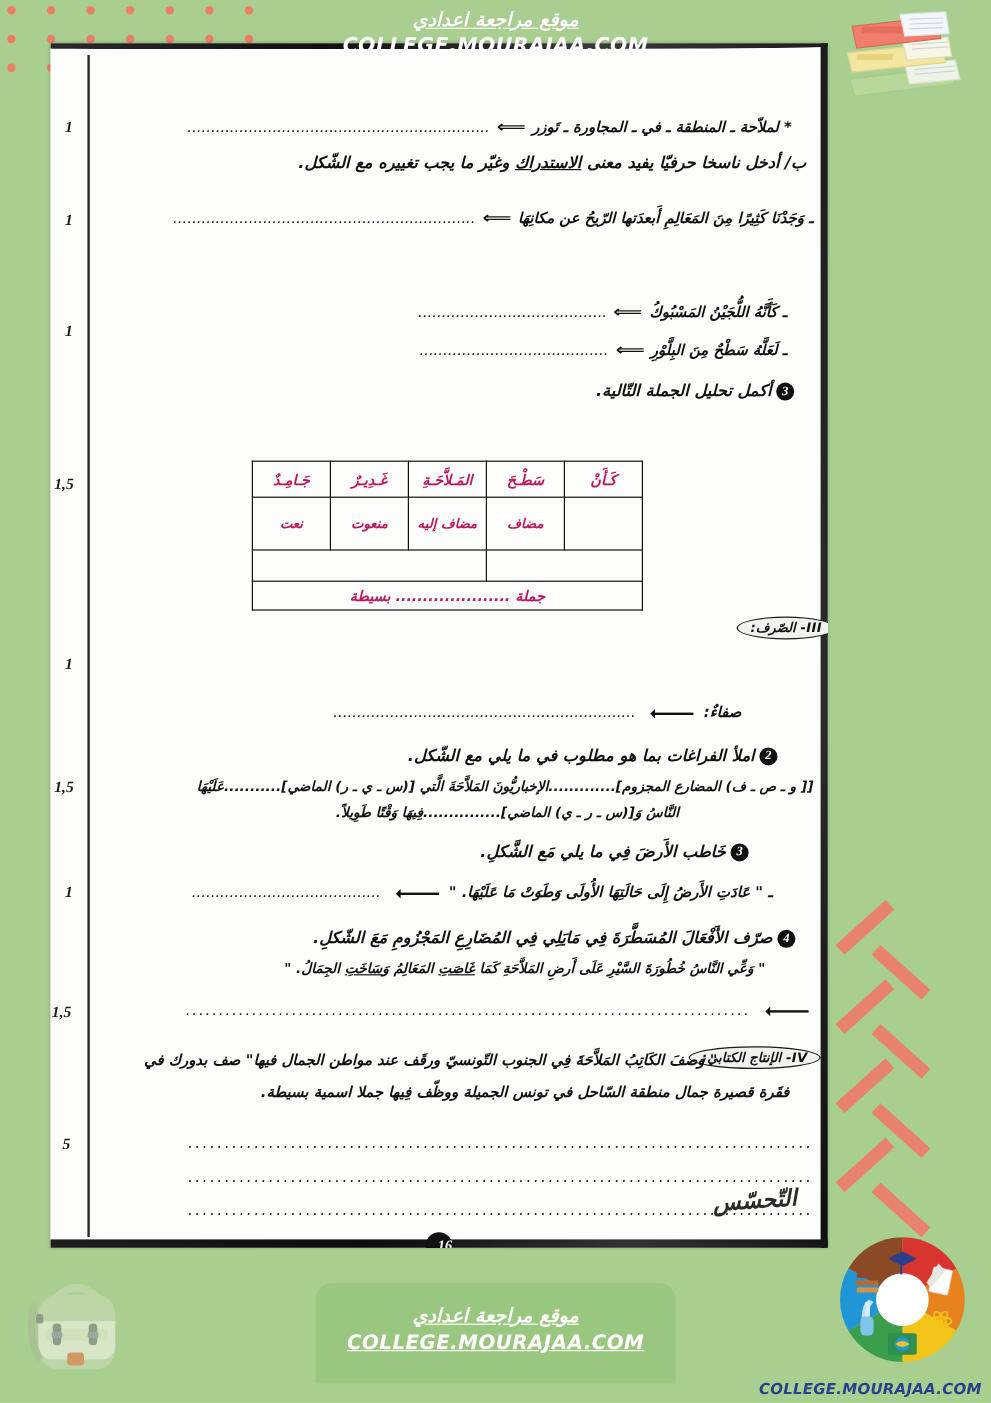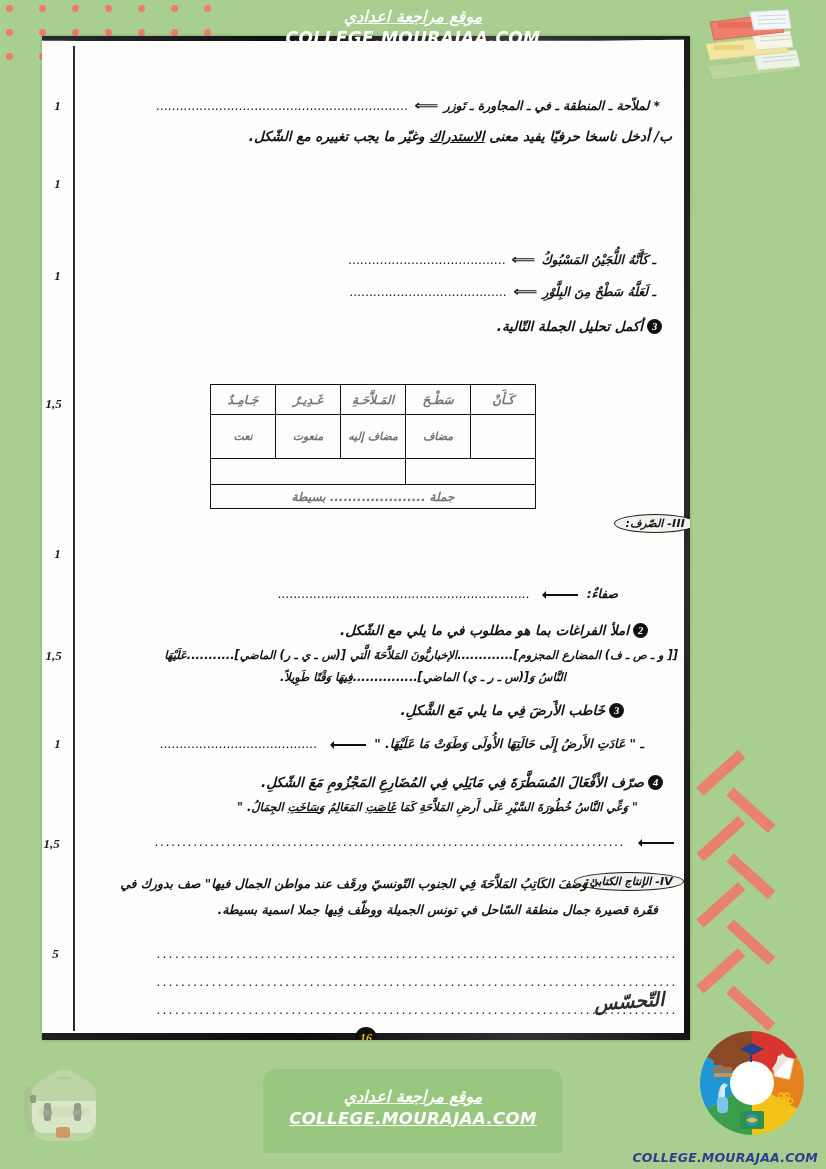--- a/index.html
+++ b/index.html
@@ -227,21 +227,21 @@
     width: 326px;
     direction: rtl;
     table-layout: fixed;
   }
   table.analysis td {
     border: 1.4px solid #111;
     text-align: center;
     font-size: 11.6px;
     font-weight: bold;
     padding: 2px 1px;
-    color: #737373;
+    color: #be185d;
   }
   table.analysis td.word {
     height: 30px;
     font-size: 12px;
     letter-spacing: 1.4px;
     vertical-align: middle;
   }
   table.analysis td.role {
     height: 44px;
     vertical-align: middle;
@@ -281,25 +281,25 @@
 
   
   .page-no {
     position: absolute;
     left: 50%;
     bottom: -9px;
     transform: translateX(-50%);
     width: 22px; height: 22px;
     border-radius: 50%;
     background: #111;
-    color: #eab308;
+    color: #ffffff;
     font-size: 12px;
     font-weight: bold;
     line-height: 22px;
-    text-align: center;
+    text-align: right;
     font-family: "Liberation Serif", serif;
     z-index: 9;
   }
 
   
   .signature {
     position: absolute;
     right: 14px; bottom: 22px;
     font-size: 19px;
     font-weight: bold;
@@ -450,20 +450,25 @@
       <div class="qline sm" style="top:54px; right:18px;">
         <span>* لملاّحة ـ المنطقة ـ في ـ المجاورة ـ تَوزر</span>
         <span class="arrow-r">⟸</span>
         <span class="dots">................................................................</span>
       </div>
 
       <div class="qline" style="top:84px; right:6px;">
         <span>ب/ أدخل ناسخا حرفيّا يفيد معنى </span><span class="ul">الاستدراك</span><span> وغيّر ما يجب تغييره مع الشّكل.</span>
       </div>
 
+      <div class="qline sm" style="top:130px; right:0;">
+        <span>ـ وَجَدْنَا كَثِيرًا مِنَ المَعَالِمِ أَبعدَتها الرّيحُ عن مكانِهَا</span>
+        <span class="arrow-r">⟸</span>
+        <span class="dots">................................................................</span>
+      </div>
 
 
       <div class="qline sm" style="top:208px; right:22px;">
         <span>ـ كَأَنَّهُ اللُّجَيْنُ المَسْبُوكُ</span>
         <span class="arrow-r">⟸</span>
         <span class="dots">........................................</span>
       </div>
 
       <div class="qline sm" style="top:240px; right:22px;">
         <span>ـ لَعَلَّهُ سَطْحٌ مِنَ البِلَّوْرِ</span>

